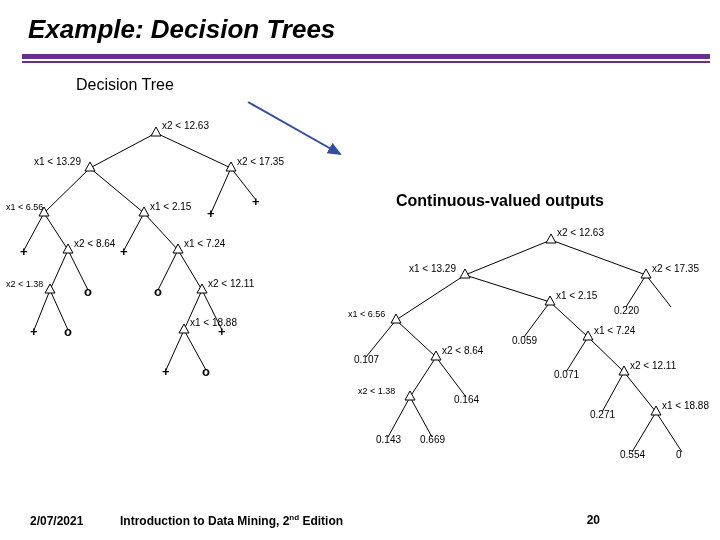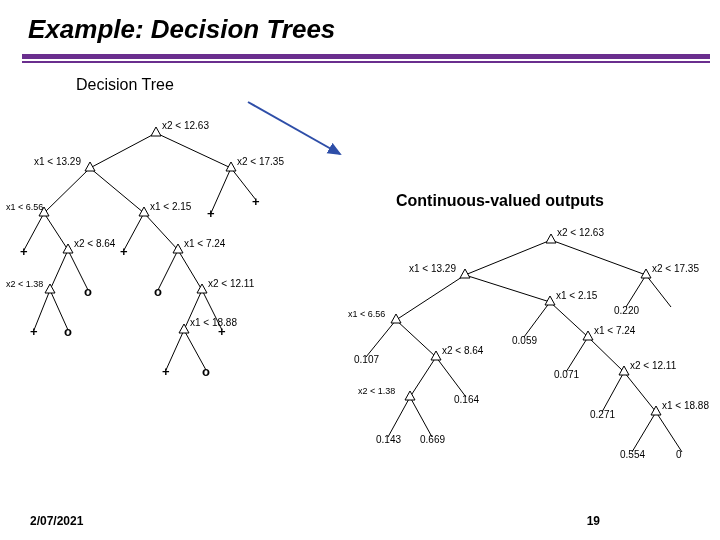--- a/index.html
+++ b/index.html
@@ -215,14 +215,17 @@
     <text x="50" y="221">0.143</text>
     <text x="94" y="221">0.669</text>
     <text x="264" y="196">0.271</text>
     <text x="294" y="236">0.554</text>
     <text x="350" y="236">0</text>
   </g>
 </svg>
 
 <div class="footer">
   <span class="footer-date">2/07/2021</span>
-  <span class="footer-page">19</span>
+  <span class="footer-mid">
+    <span>Introduction to Data Mining, 2</span><sup>nd</sup><span> Edition</span>
+  </span>
+  <span class="footer-page">20</span>
 </div>
 
 </body></html>

